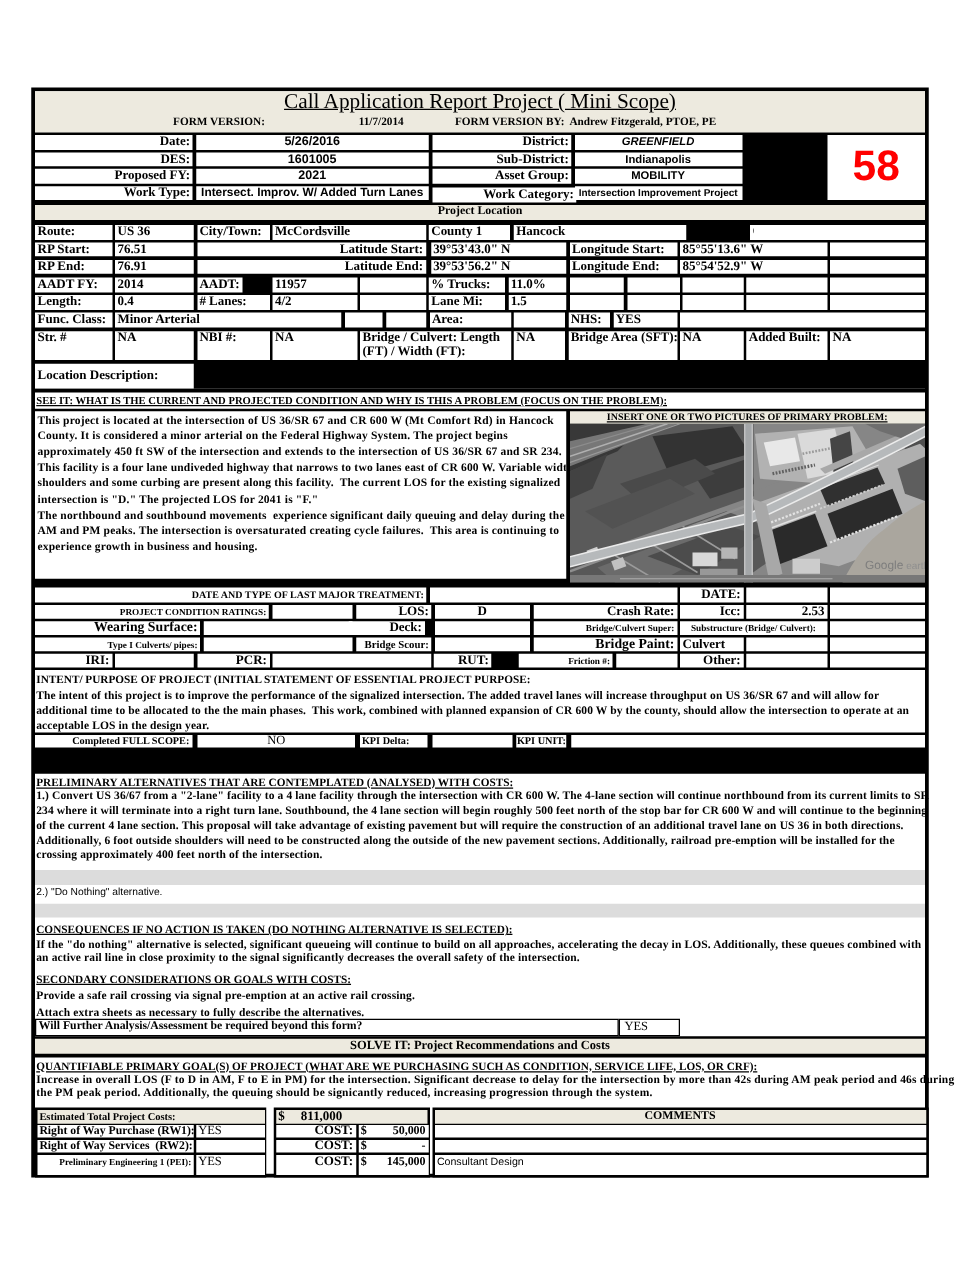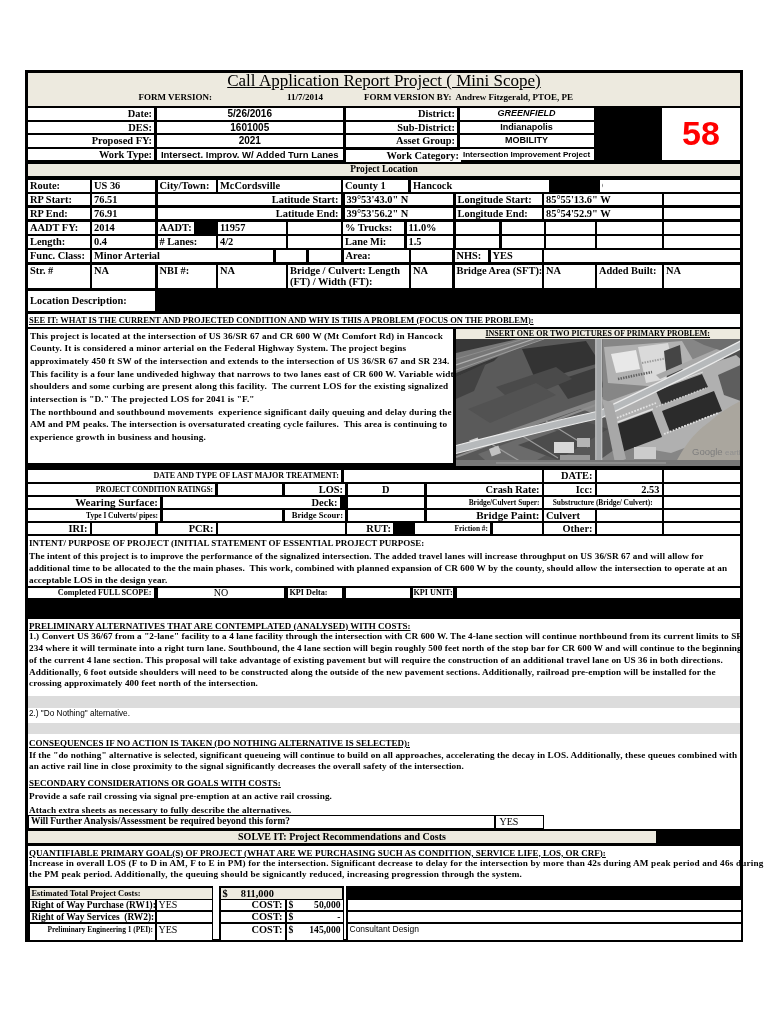--- a/index.html
+++ b/index.html
@@ -329,21 +329,21 @@
 <div class="hd" style="left:29px;top:776.5px;font-size:9px"><span class="u">SECONDARY CONSIDERATIONS OR GOALS WITH COSTS:</span></div>
 
 <div class="hd" style="left:29px;top:789.5px;font-size:9.2px;letter-spacing:0.1px">Provide a safe rail crossing via signal pre-emption at an active rail crossing.</div>
 
 <div class="hd" style="left:29px;top:804px;font-size:9.2px;letter-spacing:0.1px">Attach extra sheets as necessary to fully describe the alternatives.</div>
 
 <div style="position:absolute;left:28px;top:815px;width:467px;height:13.5px;border:1.5px solid #000;box-sizing:border-box;font:bold 9.4px/11px 'Liberation Serif',serif;padding:0 2px">Will Further Analysis/Assessment be required beyond this form?</div>
 <div style="position:absolute;left:494.5px;top:815px;width:49px;height:13.5px;border:1.5px solid #000;box-sizing:border-box;font:10px/11px 'Liberation Serif',serif;padding:0 4px">YES</div>
 
 <div class="bk" style="left:28px;top:828.5px;width:712px;height:17px;"></div>
-<div class="gy" style="left:28px;top:830.5px;width:628px;height:12.5px;background:#EDEADF;text-align:center;font:bold 10px/12.5px 'Liberation Serif',serif">SOLVE IT: Project Recommendations and Costs</div>
+<div class="gy" style="left:28px;top:830.5px;width:712px;height:12.5px;background:#EDEADF;text-align:center;font:bold 10px/12.5px 'Liberation Serif',serif">SOLVE IT: Project Recommendations and Costs</div>
 
 <div class="hd" style="left:29px;top:846.5px;font-size:9px"><span class="u">QUANTIFIABLE PRIMARY GOAL(S) OF PROJECT (WHAT ARE WE PURCHASING SUCH AS CONDITION, SERVICE LIFE, LOS, OR CRF):</span></div>
 
 <div class="hd" style="left:29px;top:857.5px;width:712px;white-space:nowrap;font-size:9.2px;line-height:11.3px;letter-spacing:0.18px">Increase in overall LOS (F to D in AM, F to E in PM) for the intersection. Significant decrease to delay for the intersection by more than 42s during AM peak period and 46s during<br>
 the PM peak period. Additionally, the queuing should be signicantly reduced, increasing progression through the system.</div>
 
 <div class="bk" style="left:28px;top:885.5px;width:185px;height:56px;"></div>
 
 <div class="bk" style="left:218.5px;top:885.5px;width:125px;height:56px;"></div>
 
@@ -373,18 +373,19 @@
       <span style="float:left">$</span>
       <span style="float:right">-</span>
     </div>
 
 <div class="c ra" style="left:220.5px;top:923.7px;width:64px;height:16.3px;line-height:11px">COST:</div>
 <div class="c " style="left:286.5px;top:923.7px;width:56px;height:16.3px;font-size:9.6px;line-height:11px">
       <span style="float:left">$</span>
       <span style="float:right">145,000</span>
     </div>
 
+<div class="c ce" style="left:347.5px;top:887.5px;width:393px;height:11px;line-height:11px;font-size:9.5px;background:#EDEADF">COMMENTS</div>
 
 <div class="c nb sans" style="left:347.5px;top:899.7px;width:393px;height:10.8px;line-height:10.8px;font-size:8.5px;"></div>
 
 <div class="c nb sans" style="left:347.5px;top:911.7px;width:393px;height:10.8px;line-height:10.8px;font-size:8.5px;"></div>
 
 <div class="c nb sans" style="left:347.5px;top:923.7px;width:393px;height:16.3px;font-size:8.5px;line-height:11px">Consultant Design</div>
 </div>
 </body></html>

